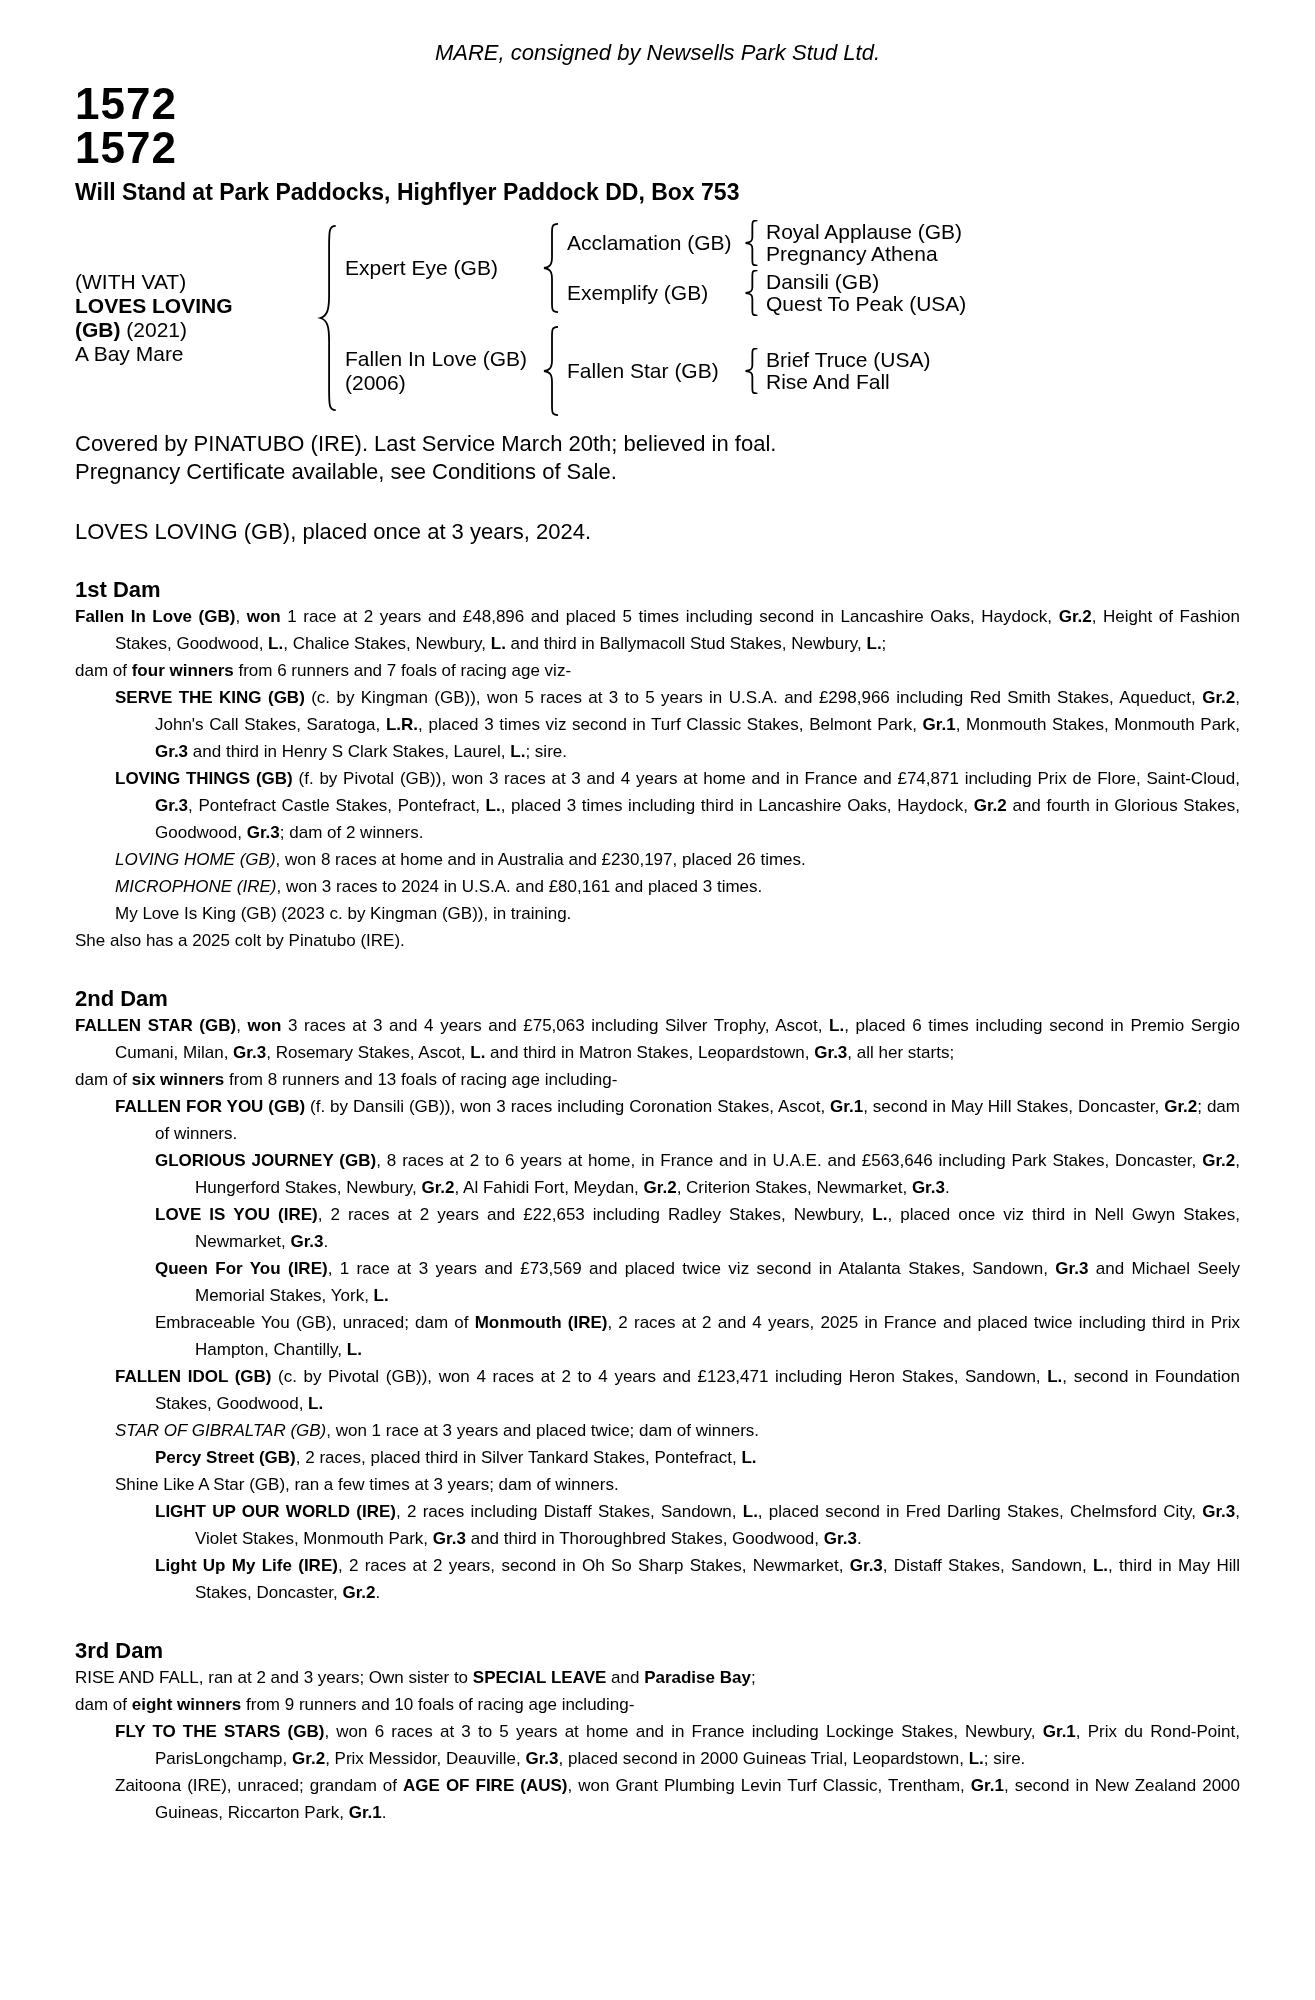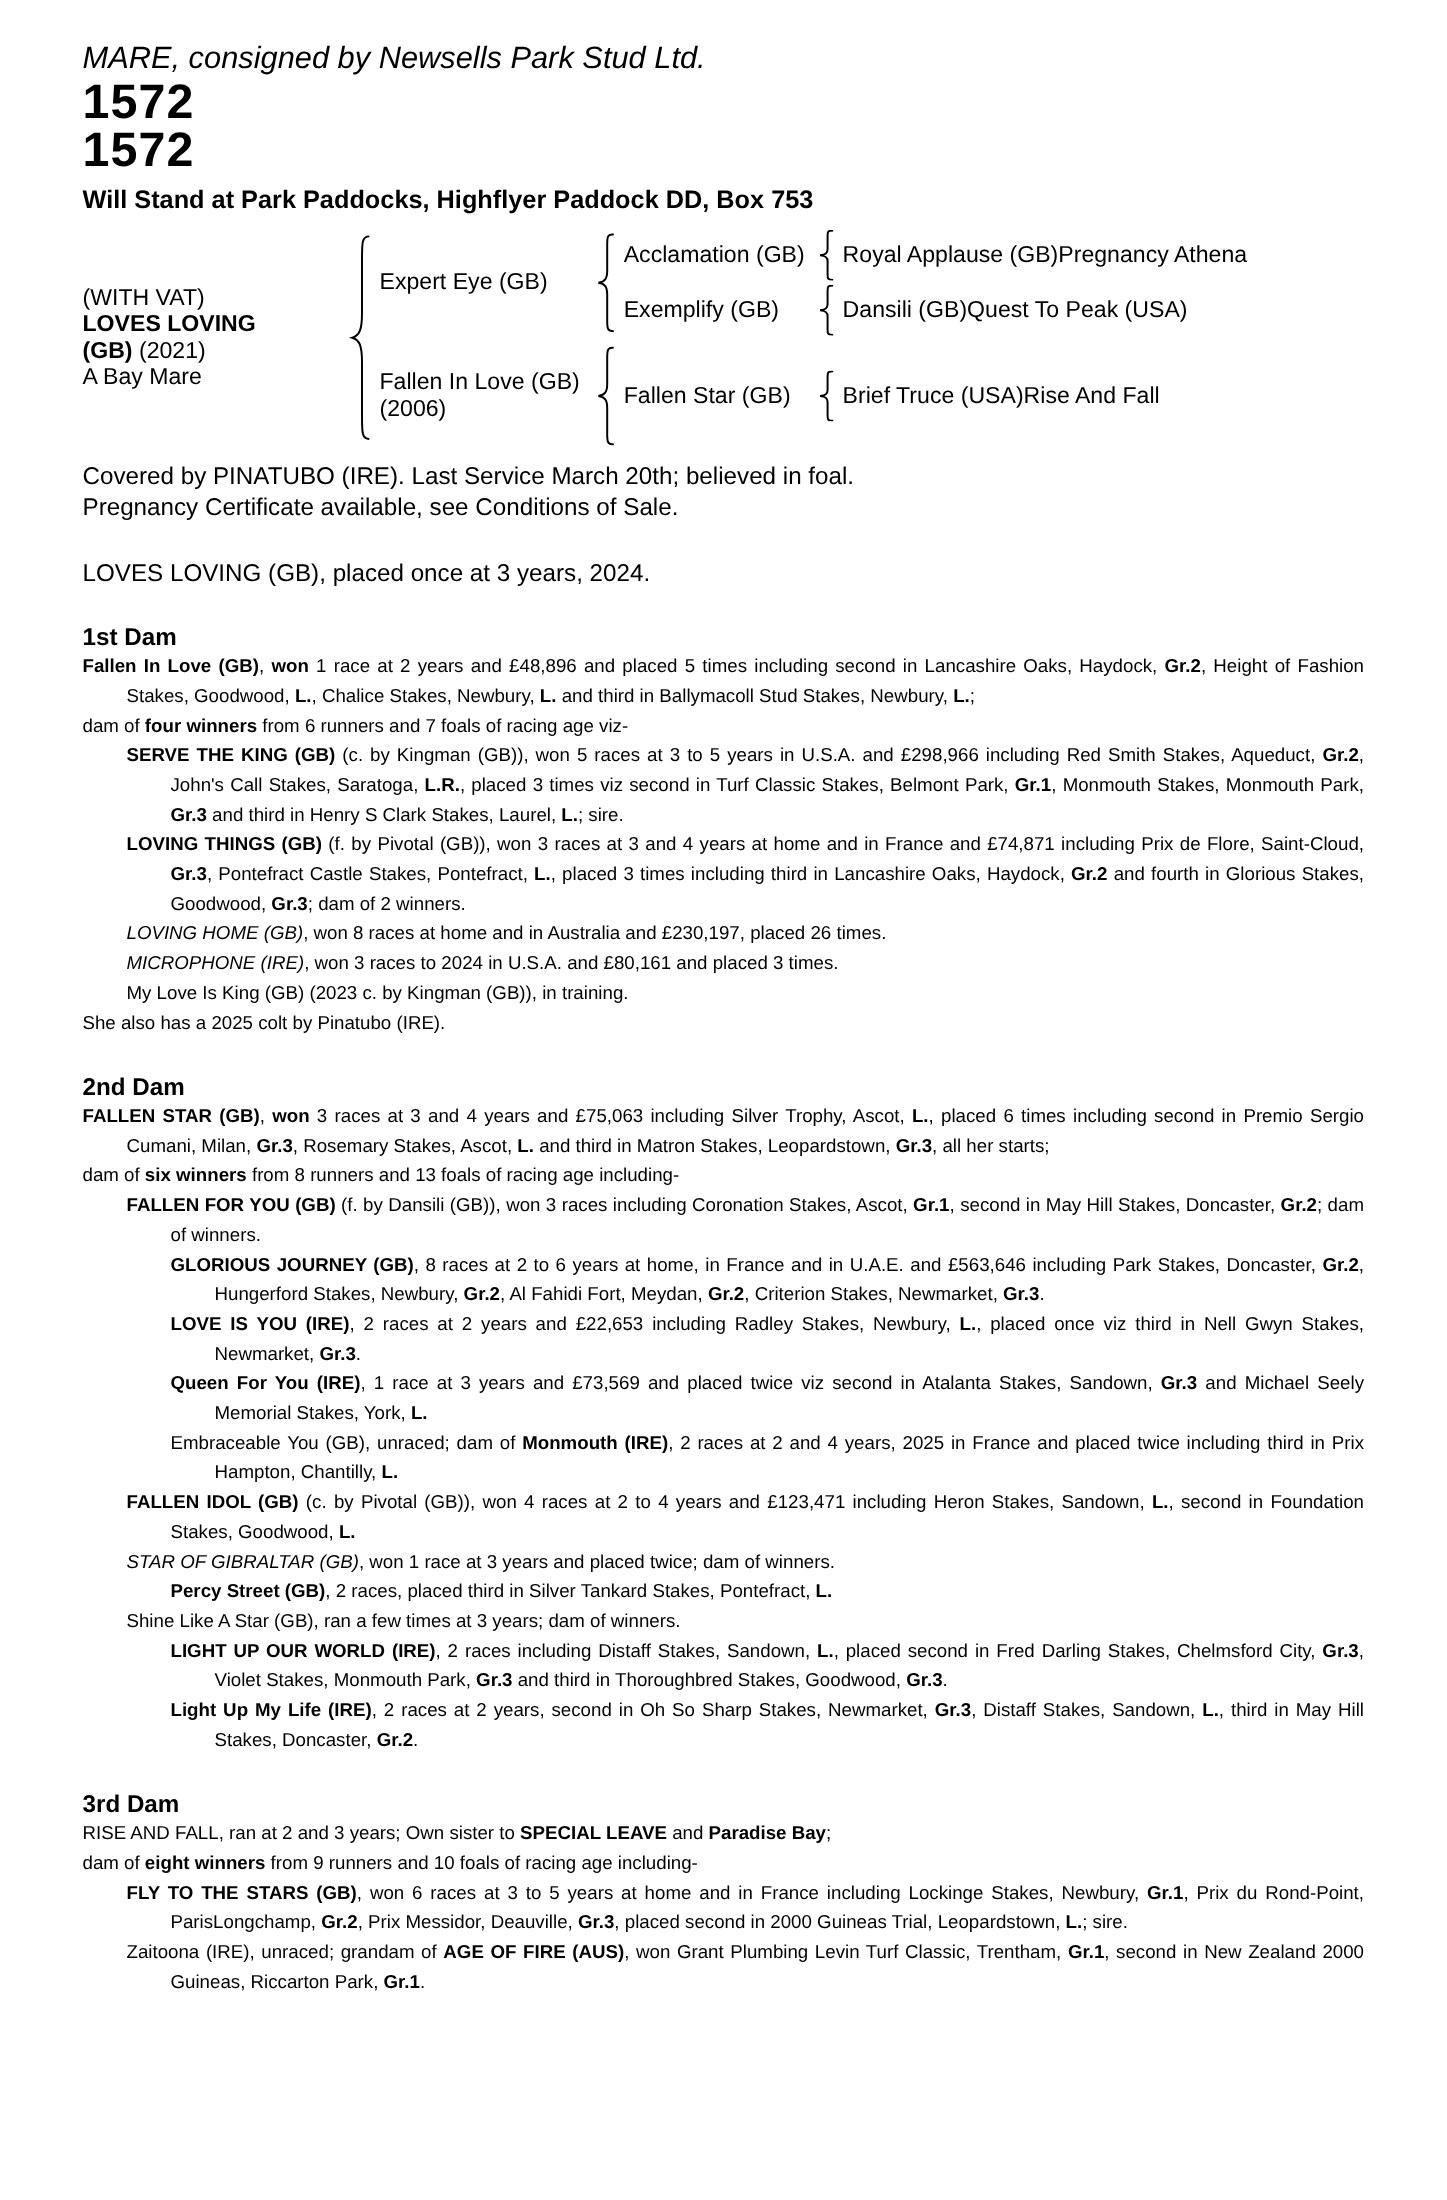--- a/index.html
+++ b/index.html
@@ -8,24 +8,25 @@
     width:1315px;height:2000px;
     background:#ffffff;
     color:#000000;
     font-family:"Liberation Sans", sans-serif;
     box-sizing:border-box;
     padding:40px 75px 0 75px;
     overflow:hidden;
   }
   
   .consignor{
+    text-align:center;
     font-style:italic;
-    font-size:28px;
+    font-size:22px;
     line-height:26px;
-    margin-bottom:5px;
+    margin-bottom:16px;
   }
   .lot-row{
     display:flex;
     justify-content:space-between;
     align-items:flex-start;
     line-height:1;
     margin-bottom:8px;
     flex-direction:column;
   }
   .lot-number{
@@ -50,21 +51,21 @@
     flex:0 0 238px;
     line-height:24px;
   }
   .ped-name{white-space:nowrap;}
   .parent-col{flex:0 0 192px;line-height:24px;}
   .gp-col{flex:0 0 172px;}
   .gen-col{display:flex;flex-direction:column;justify-content:center;}
   .gen1-col{gap:10px;}
   .gen2-col{gap:4px;}
   .group-row{display:flex;align-items:center;}
-  .leaf-col{display:flex;justify-content:center;}
+  .leaf-col{display:flex;flex-direction:column;justify-content:center;}
   .leaf{line-height:22px;}
   .brace{flex:0 0 auto;margin:0 6px 0 4px;}
   .brace path{stroke:#000;fill:none;stroke-width:1.8;vector-effect:non-scaling-stroke;}
   
   .covering{
     text-align:left;
     font-size:22px;
     line-height:28px;
     margin-top:6px;
   }

